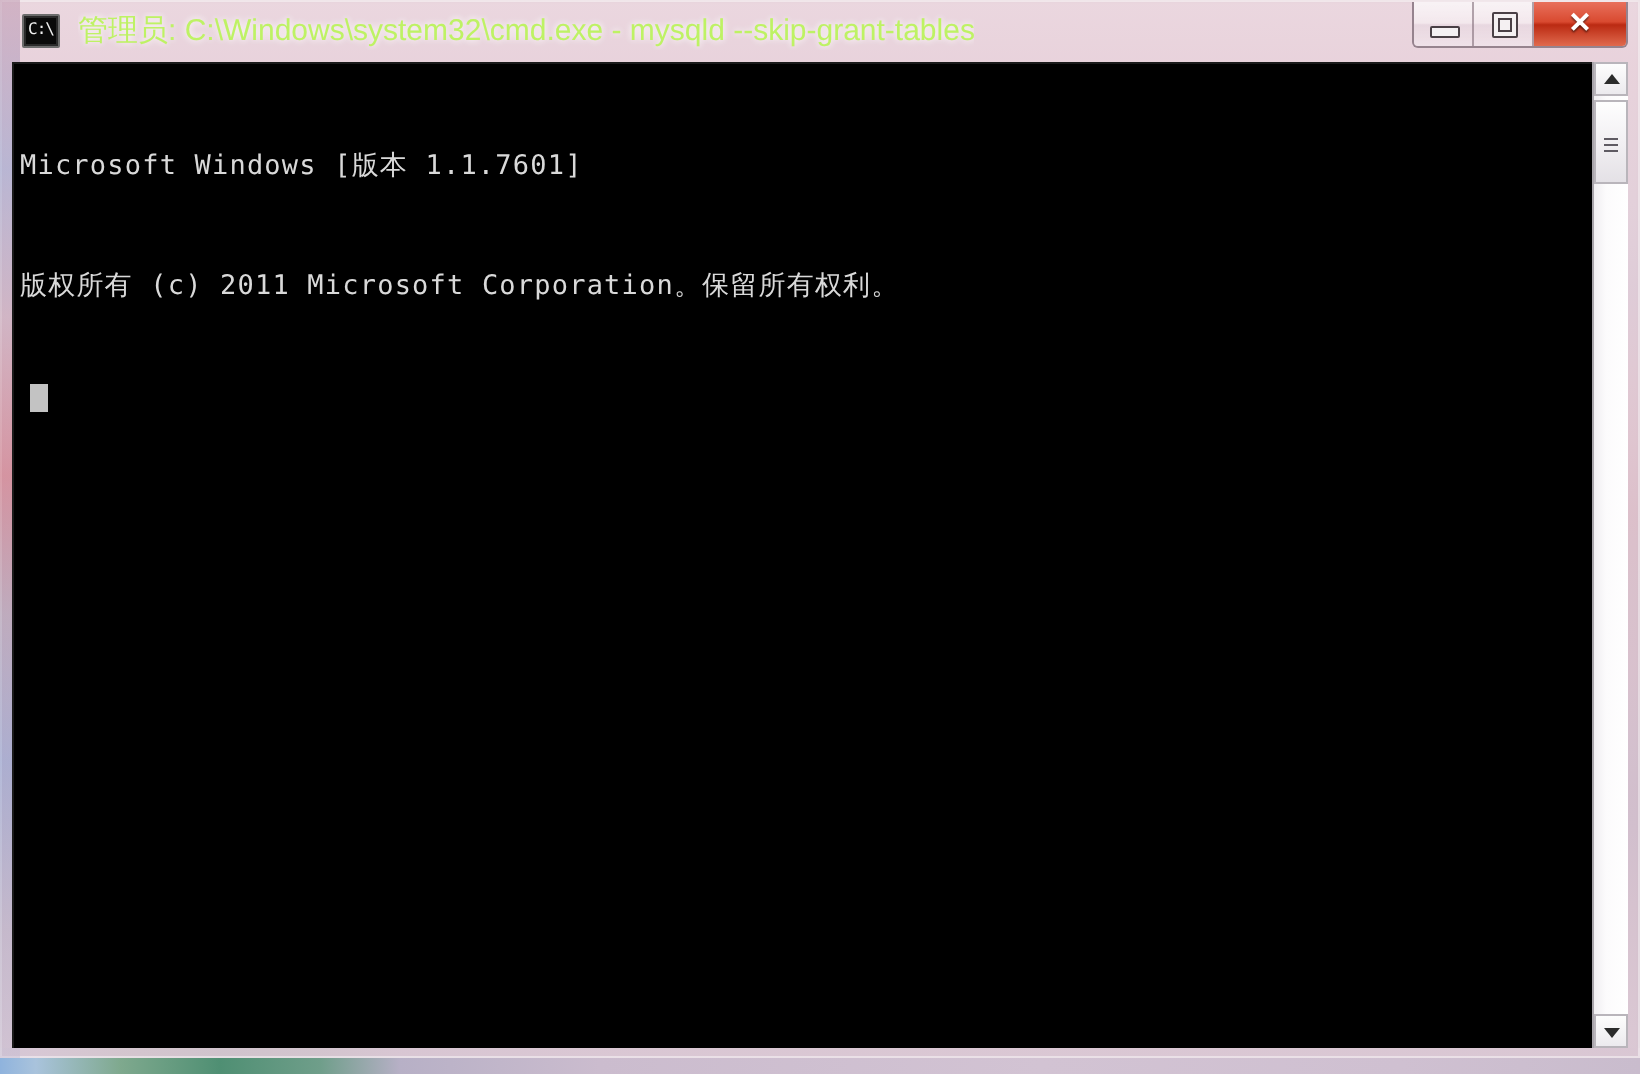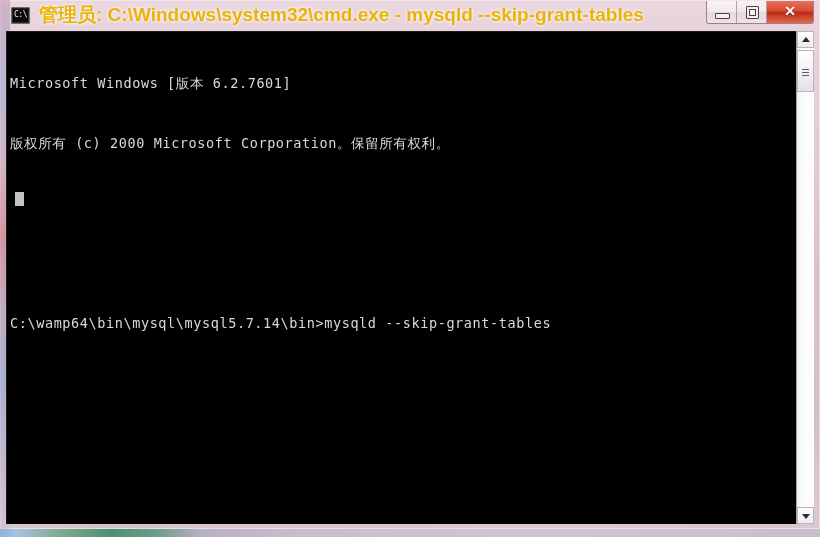--- a/index.html
+++ b/index.html
@@ -112,26 +112,25 @@
     position: absolute;
     left: 2px; top: 1px;
     color: #f2f2f2;
     font-family: "DejaVu Sans Mono", monospace;
     font-size: 8px;
     line-height: 12px;
     letter-spacing: -0.5px;
   }
   #title-text {
     margin-left: 9px;
-    font-size: 19px;
-    color: #eab308;
+    font-size: 15px;
+    color: #bef264;
     white-space: nowrap;
     text-shadow: 0 0 3px rgba(255,255,255,0.85), 0 0 5px rgba(255,255,255,0.6);
     overflow: hidden;
-    font-weight: bold;
   }
 
   
   #winbuttons {
     position: absolute;
     right: 6px;
     top: 1px;
     display: flex;
     height: 22px;
     border: 1px solid rgba(120,100,112,0.75);
@@ -309,25 +308,24 @@
       <div class="glyph-max"></div>
     </div>
     <div class="winbtn close">
       <div class="glyph-close">✕</div>
     </div>
   </div>
 
   <div id="console">
 
     <div id="console-text">
-      <div class="cline">Microsoft Windows [版本 6.2.7601]</div>
-      <div class="cline">版权所有 (c) 2000 Microsoft Corporation。保留所有权利。</div>
+      <div class="cline">Microsoft Windows [版本 1.1.7601]</div>
+      <div class="cline">版权所有 (c) 2011 Microsoft Corporation。保留所有权利。</div>
       <div class="cline blank"></div>
       <div class="cline blank"></div>
-      <div class="cline">C:\wamp64\bin\mysql\mysql5.7.14\bin&gt;mysqld --skip-grant-tables</div>
     </div>
 
     <div id="cursor"></div>
 
     <div id="scrollbar">
       <div class="sb-btn up">
         <div class="arrow up"></div>
       </div>
       <div id="sb-thumb">
         <div class="grip g1"></div>

